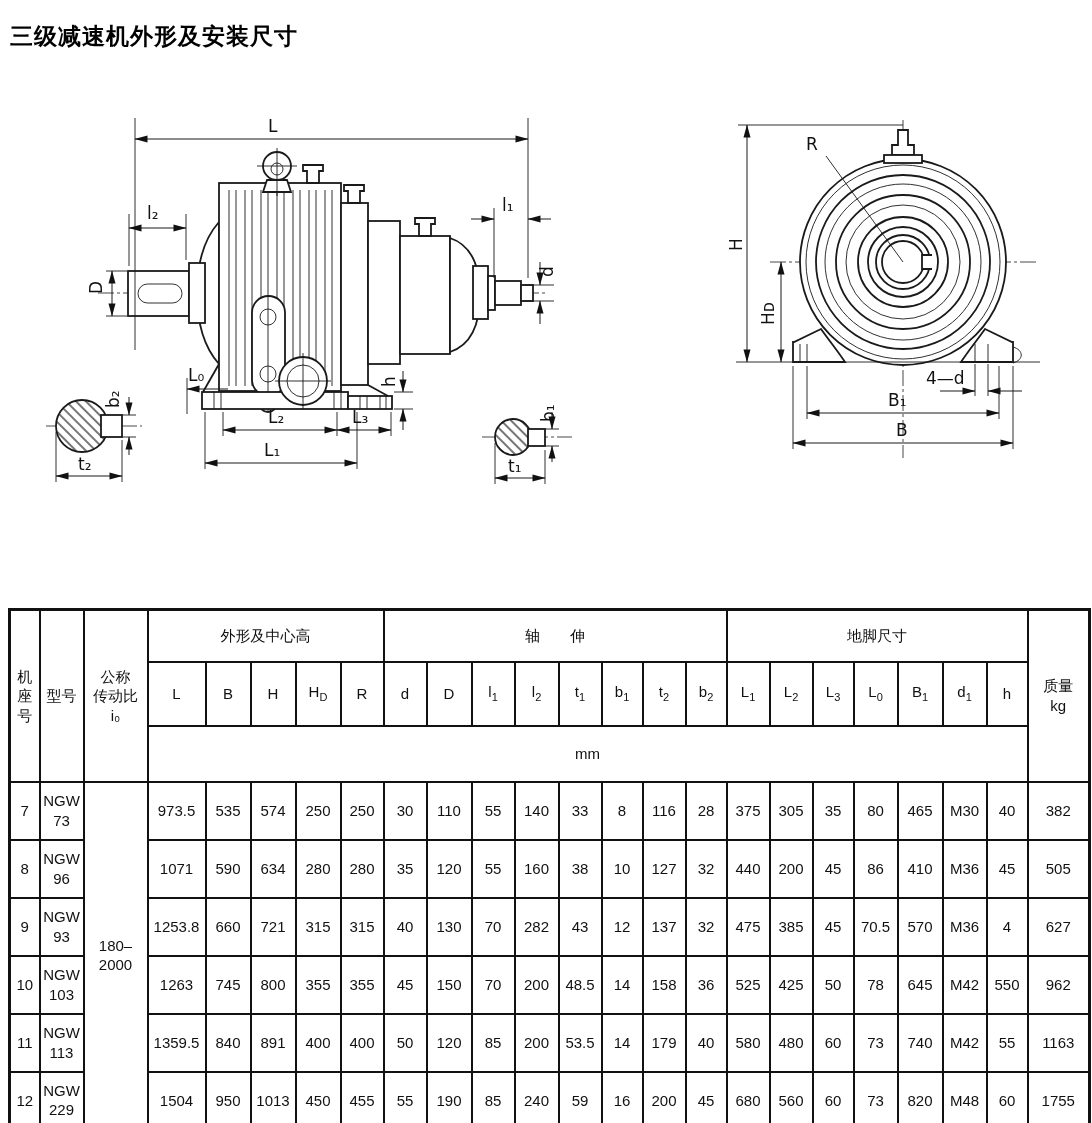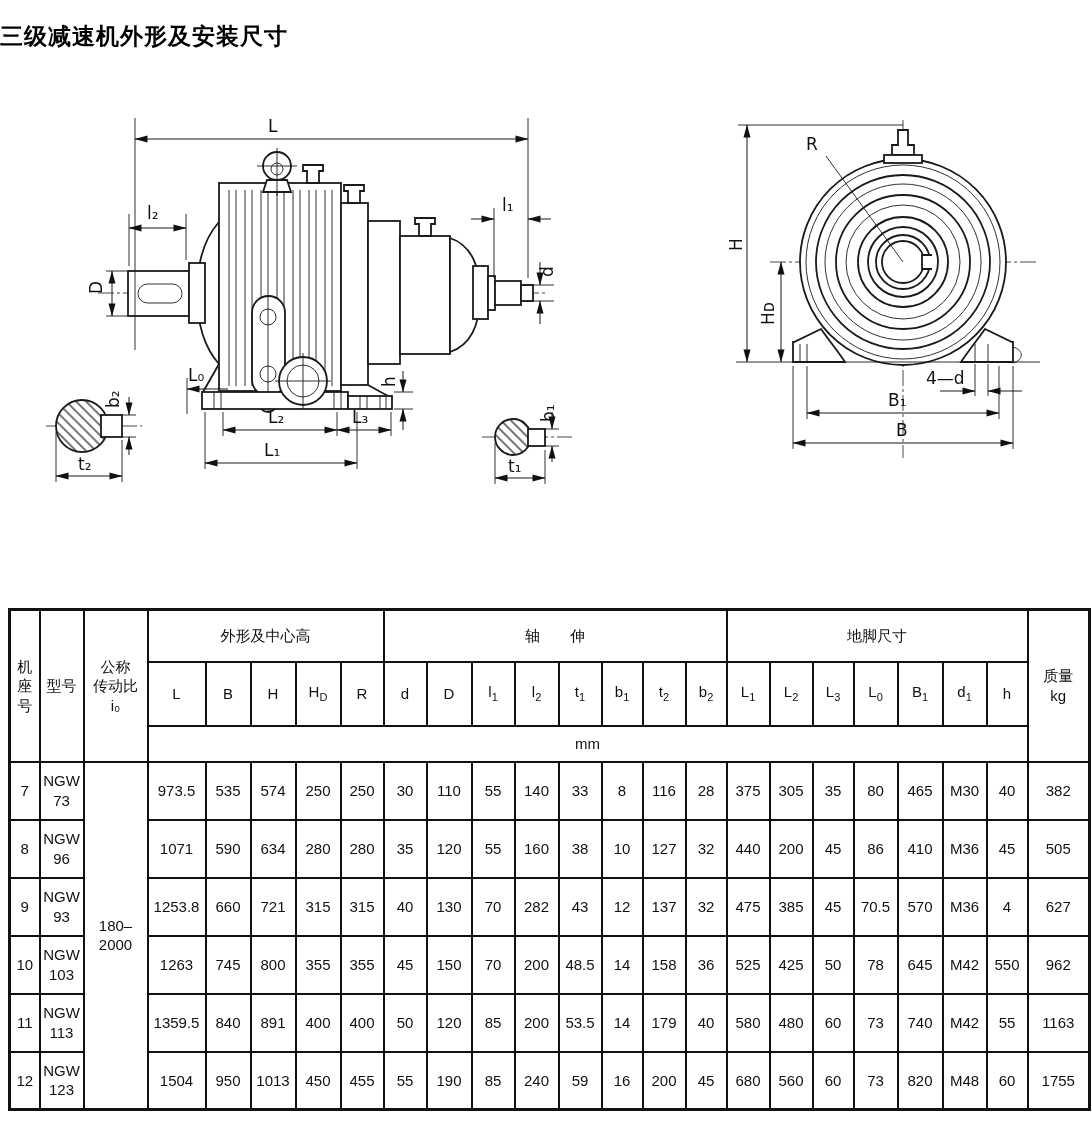--- a/index.html
+++ b/index.html
@@ -1,30 +1,30 @@
 <!DOCTYPE html>
 <html><head>
 <meta charset="utf-8">
 <style>
   html,body{margin:0;padding:0;background:#fff;}
   body{width:1092px;height:1123px;position:relative;font-family:"Liberation Sans","DejaVu Sans",sans-serif;color:#111;}
-  .title{position:absolute;left:0;top:6px;font-size:23px;font-weight:bold;letter-spacing:1px;color:#000;}
+  .title{position:absolute;left:10px;top:6px;font-size:23px;font-weight:bold;letter-spacing:1px;color:#000;}
   svg.drawing{position:absolute;left:0;top:0;}
   
   .o  {fill:#fff;stroke:#1a1a1a;stroke-width:1.8;}
   .ol {fill:none;stroke:#1a1a1a;stroke-width:1.8;}
   .tn {fill:none;stroke:#1a1a1a;stroke-width:0.9;}
   .dm {fill:none;stroke:#1a1a1a;stroke-width:1;}
   .cl {fill:none;stroke:#1a1a1a;stroke-width:0.8;stroke-dasharray:16 3 3 3;}
   .lbl{font-family:"DejaVu Sans",sans-serif;font-size:17px;fill:#111;}
   
   table.spec{position:absolute;left:8px;top:608px;border-collapse:collapse;table-layout:fixed;width:1080px;border:3px solid #111;}
   table.spec th,table.spec td{border:2px solid #111;text-align:center;vertical-align:middle;font-size:15px;font-weight:normal;padding:0 1px;line-height:1.3;background:#fff;}
   table.spec sub{font-size:11px;}
-  .rh1{height:52px;} .rh2{height:64px;} .rh3{height:36px;}
+  .rh1{height:52px;} .rh2{height:64px;} .rh3{height:56px;}
   tbody.data tr{height:58px;}
 </style>
 </head>
 <body>
 
 <h1 class="title">三级减速机外形及安装尺寸</h1>
 
 <svg class="drawing" width="1092" height="575" viewBox="0 0 1092 575">
   <defs>
     <marker id="mA" markerUnits="userSpaceOnUse" markerWidth="14" markerHeight="9" refX="13" refY="4.5" orient="auto-start-reverse">
@@ -464,21 +464,21 @@
         <td>73</td>
         <td>740</td>
         <td>M42</td>
         <td>55</td>
         <td>1163</td>
       </tr>
       <tr>
         <td>12</td>
         <td>
           <div>NGW</div>
-          <div>123</div>
+          <div>229</div>
         </td>
         <td>1504</td>
         <td>950</td>
         <td>1013</td>
         <td>450</td>
         <td>455</td>
         <td>55</td>
         <td>190</td>
         <td>85</td>
         <td>240</td>

